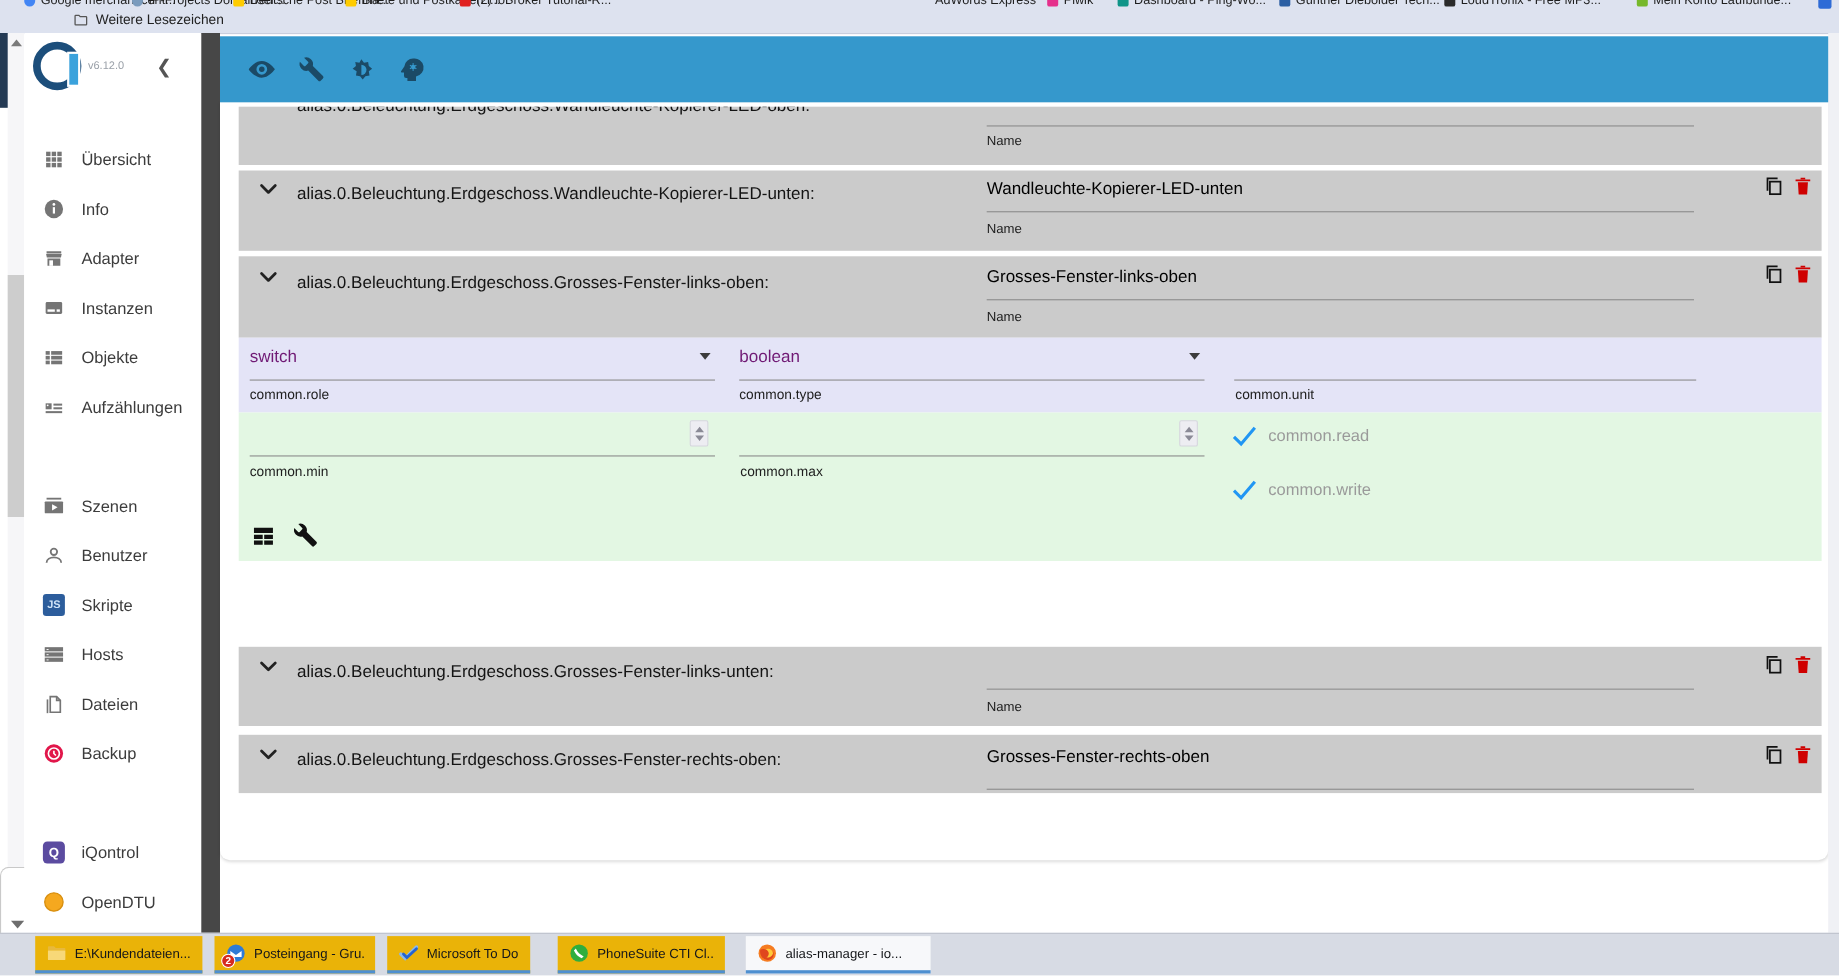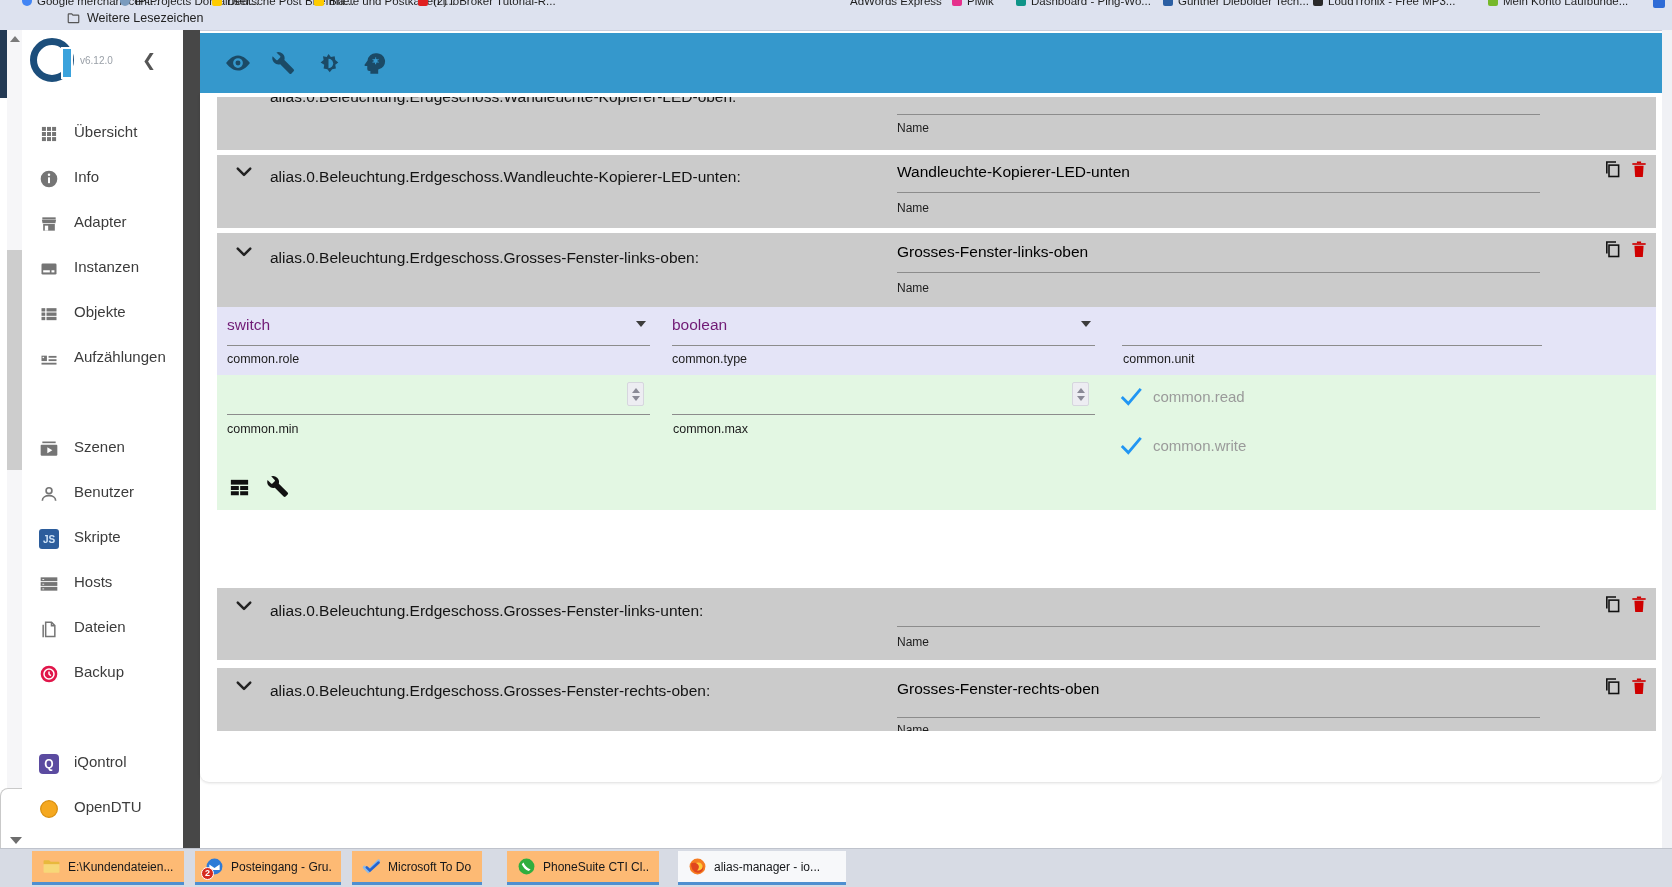--- a/index.html
+++ b/index.html
@@ -22,21 +22,21 @@
   .lup{position:absolute;left:10px;top:36px;width:0;height:0;border-left:5px solid transparent;border-right:5px solid transparent;border-bottom:6px solid #7a7a7a;}
   .lcorner{position:absolute;left:0;top:788px;width:31px;height:60px;background:#fff;border:1px solid #c9c9c9;border-bottom:none;border-radius:8px 8px 0 0;}
   .ldown{position:absolute;left:9px;top:48px;width:0;height:0;border-left:6px solid transparent;border-right:6px solid transparent;border-top:7px solid #6d6d6d;}
 
   
   .sidebar{position:absolute;left:22px;top:30px;width:161px;height:818px;background:#ffffff;}
   .logo{position:absolute;left:8px;top:8px;width:30px;height:30px;border:7px solid #1c4e7b;border-radius:50%;}
   .logobar{position:absolute;left:26px;top:4px;width:8px;height:28px;background:#3aa2dc;box-shadow:0 0 0 2px #ffffff;}
   .ver{position:absolute;left:58px;top:25px;font-size:10px;color:#9aa0a8;}
   .collapse{position:absolute;left:120px;top:20px;font-size:17px;color:#555;cursor:pointer;}
-  .sbitem{position:absolute;left:0;width:161px;height:44px;display:flex;align-items:flex-start;gap:14px;padding-left:16px;box-sizing:border-box;cursor:pointer;}
+  .sbitem{position:absolute;left:0;width:161px;height:44px;display:flex;align-items:center;gap:14px;padding-left:16px;box-sizing:border-box;cursor:pointer;}
   .sbitem.active{background:#3598cc;}
   .sbic{width:22px;height:22px;display:flex;align-items:center;justify-content:center;flex:0 0 auto;}
   .sblabel{font-size:15px;color:#3c3c3c;white-space:nowrap;}
   .sbitem.active .sblabel{color:#1d4257;}
   .jsbadge{width:20px;height:20px;background:#2c5d9c;border-radius:3px;color:#cfe3f7;font-size:10px;font-weight:bold;display:flex;align-items:center;justify-content:center;}
   .qbadge{width:20px;height:20px;background:#5b4ba0;border-radius:4px;color:#fff;font-size:12px;font-weight:bold;display:flex;align-items:center;justify-content:center;}
   .darkgap{position:absolute;left:183px;top:30px;width:17px;height:818px;background:#474747;}
 
   
   .toolbar{position:absolute;left:200px;top:33px;width:1462px;height:60px;background:#3598cc;display:flex;align-items:center;padding-left:25px;box-sizing:border-box;gap:19px;z-index:5;}
@@ -60,21 +60,21 @@
   .spinner .dn{border-top:5px solid #8a8a96;}
   .chk{position:absolute;cursor:pointer;}
   .chktxt{position:absolute;font-size:15px;color:#9a9a9a;white-space:nowrap;}
   .blackbtn{position:absolute;width:23px;height:23px;cursor:pointer;}
   .pinkdark{position:absolute;left:0;top:0;width:480px;height:70px;background:#f8c7c7;}
 
   .rightstrip{position:absolute;left:1662px;top:30px;width:10px;height:818px;background:#f0f1f5;}
 
   
   .taskbar{position:absolute;left:0;top:848px;width:1672px;height:39px;background:#d7dbe4;border-top:1px solid #bfc3cc;box-sizing:border-box;}
-  .tbitem{position:absolute;top:2px;height:34px;background:#fdba74;border-bottom:3px solid #4e8fd0;box-sizing:border-box;display:flex;align-items:center;gap:7px;padding:0 9px;cursor:pointer;}
+  .tbitem{position:absolute;top:2px;height:34px;background:#eab308;border-bottom:3px solid #4e8fd0;box-sizing:border-box;display:flex;align-items:center;gap:7px;padding:0 9px;cursor:pointer;}
   .tbitem.active{background:#f7f8fa;}
   .tbic{position:relative;width:20px;height:20px;display:flex;align-items:center;justify-content:center;flex:0 0 auto;}
   .tblabel{font-size:12px;color:#15171a;white-space:nowrap;overflow:hidden;}
   .badge{position:absolute;left:-3px;bottom:-3px;width:13px;height:13px;border-radius:50%;background:#d62b1f;color:#fff;font-size:9px;font-weight:bold;display:flex;align-items:center;justify-content:center;border:1px solid #fff;box-sizing:border-box;}
 </style>
 </head>
 <body>
 
 <div class="screen">
 
@@ -434,21 +434,21 @@
           <rect x="8" y="7" width="11" height="13" fill="none" stroke="#111" stroke-width="1.8"></rect>
           <path d="M5.5 16.5V3.5H16" fill="none" stroke="#111" stroke-width="1.8"></path>
         </svg></div>
     <div class="ric" style="left:1412px;top:6px"><svg width="20" height="20" viewBox="0 0 24 24" fill="#cf0000">
           <path d="M6.5 8h11l-.9 13.5h-9.2z"></path>
           <path d="M4 5h16v2H4z"></path>
           <path d="M9.5 3h5v2h-5z"></path>
         </svg></div>
   </div>
 
-  <div class="row" style="top:668px;height:63px">
+  <div class="row" style="top:668px;height:53px">
     <div class="chev" style="left:17px;top:8px"><svg width="20" height="20" viewBox="0 0 24 24">
           <path d="M4.5 8l7.5 7.5L19.5 8" fill="none" stroke="#222" stroke-width="3" stroke-linecap="round" stroke-linejoin="round"></path>
         </svg></div>
     <div class="rid" style="left:53px;top:14px">alias.0.Beleuchtung.Erdgeschoss.Grosses-Fenster-rechts-oben:</div>
     <input class="matin" style="left: 680px; top: 12px; width: 640px;" value="Grosses-Fenster-rechts-oben">
     <div class="uline" style="left:680px;top:49px;width:643px"></div>
     <div class="lbl" style="left:680px;top:55px">Name</div>
     <div class="ric" style="left:1385px;top:8px"><svg width="21" height="21" viewBox="0 0 24 24">
           <rect x="8" y="7" width="11" height="13" fill="none" stroke="#111" stroke-width="1.8"></rect>
           <path d="M5.5 16.5V3.5H16" fill="none" stroke="#111" stroke-width="1.8"></path>

